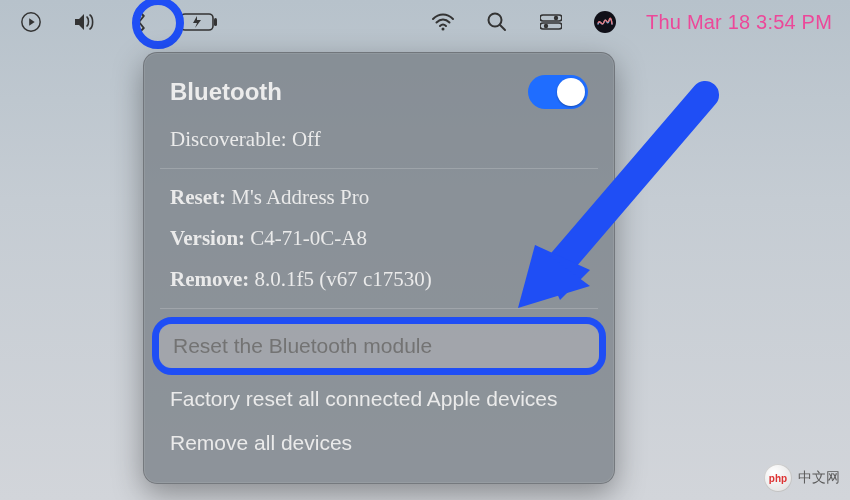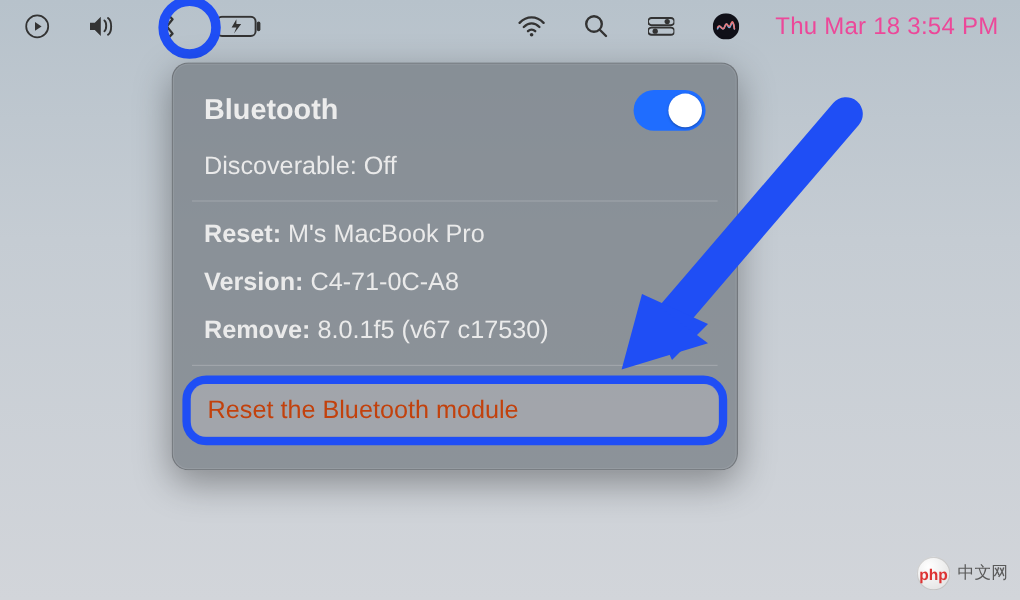--- a/index.html
+++ b/index.html
@@ -84,39 +84,40 @@
     border-radius: 50%;
     background: #fff;
     box-shadow: 0 1px 2px rgba(0,0,0,.3);
   }
 
   .row {
     padding: 8px 14px;
     font-size: 21px;
     font-weight: 500;
     color: #eaeaea;
+    font-family: Liberation Serif, serif;
   }
   .row .label-strong { font-weight: 700; }
   .divider {
     height: 1px;
     background: rgba(255,255,255,.18);
     margin: 8px 4px;
   }
 
   .menu-item {
     padding: 10px 14px;
     font-size: 21px;
     font-weight: 500;
     color: #eaeaea;
     border-radius: 8px;
     cursor: default;
   }
   .menu-item.highlight {
     background: rgba(180,180,186,.55);
-    color: #c2410c;
+    color: #737373;
   }
   .reset-wrap {
     border: 7px solid #1f4ef5;
     border-radius: 20px;
     margin: 2px -4px;
     padding: 0;
   }
   .reset-wrap .menu-item { border-radius: 12px; }
 
   
@@ -140,21 +141,21 @@
     font-size: 14px;
     color: #5a5a5a;
   }
   .watermark .logo {
     width: 28px; height: 28px;
     border-radius: 50%;
     display: flex; align-items: center; justify-content: center;
     background: radial-gradient(circle at 35% 30%, #fff, #ddd);
     box-shadow: 0 0 0 1px rgba(0,0,0,.15) inset;
     font-weight: 700;
-    font-size: 13px;
+    font-size: 10px;
     color: #d33;
   }
 </style>
 </head>
 <body>
 
 <div class="menubar">
   <span class="status-icon">
     <svg width="22" height="22" viewBox="0 0 24 24" stroke="#333" stroke-width="1.6" fill="none">
       <circle cx="12" cy="12" r="10"></circle>
@@ -224,36 +225,38 @@
 
   <div class="row">
     <span>Discoverable:</span>
     <span>Off</span>
   </div>
 
   <div class="divider"></div>
 
   <div class="row">
     <span class="label-strong">Reset:</span>
-    <span>M's MacBook Pro</span>
+    <span>M's Address Pro</span>
   </div>
   <div class="row">
     <span class="label-strong">Version:</span>
     <span>C4-71-0C-A8</span>
   </div>
   <div class="row">
     <span class="label-strong">Remove:</span>
     <span>8.0.1f5 (v67 c17530)</span>
   </div>
 
   <div class="divider"></div>
 
   <div class="reset-wrap">
     <div class="menu-item highlight">Reset the Bluetooth module</div>
   </div>
+  <div class="menu-item">Factory reset all connected Apple devices</div>
+  <div class="menu-item">Remove all devices</div>
 </div>
 
 <svg class="arrow-svg" viewBox="0 0 280 280">
   <defs>
     <marker id="ah" markerWidth="12" markerHeight="12" refX="3" refY="6" orient="auto">
       <path d="M0 0L12 6L0 12L3 6z" fill="#1f4ef5"></path>
     </marker>
   </defs>
   <line x1="225" y1="35" x2="75" y2="210" stroke="#1f4ef5" stroke-width="28" stroke-linecap="round"></line>
   <path d="M55 185 L110 210 L80 240 Z" fill="#1f4ef5"></path>

